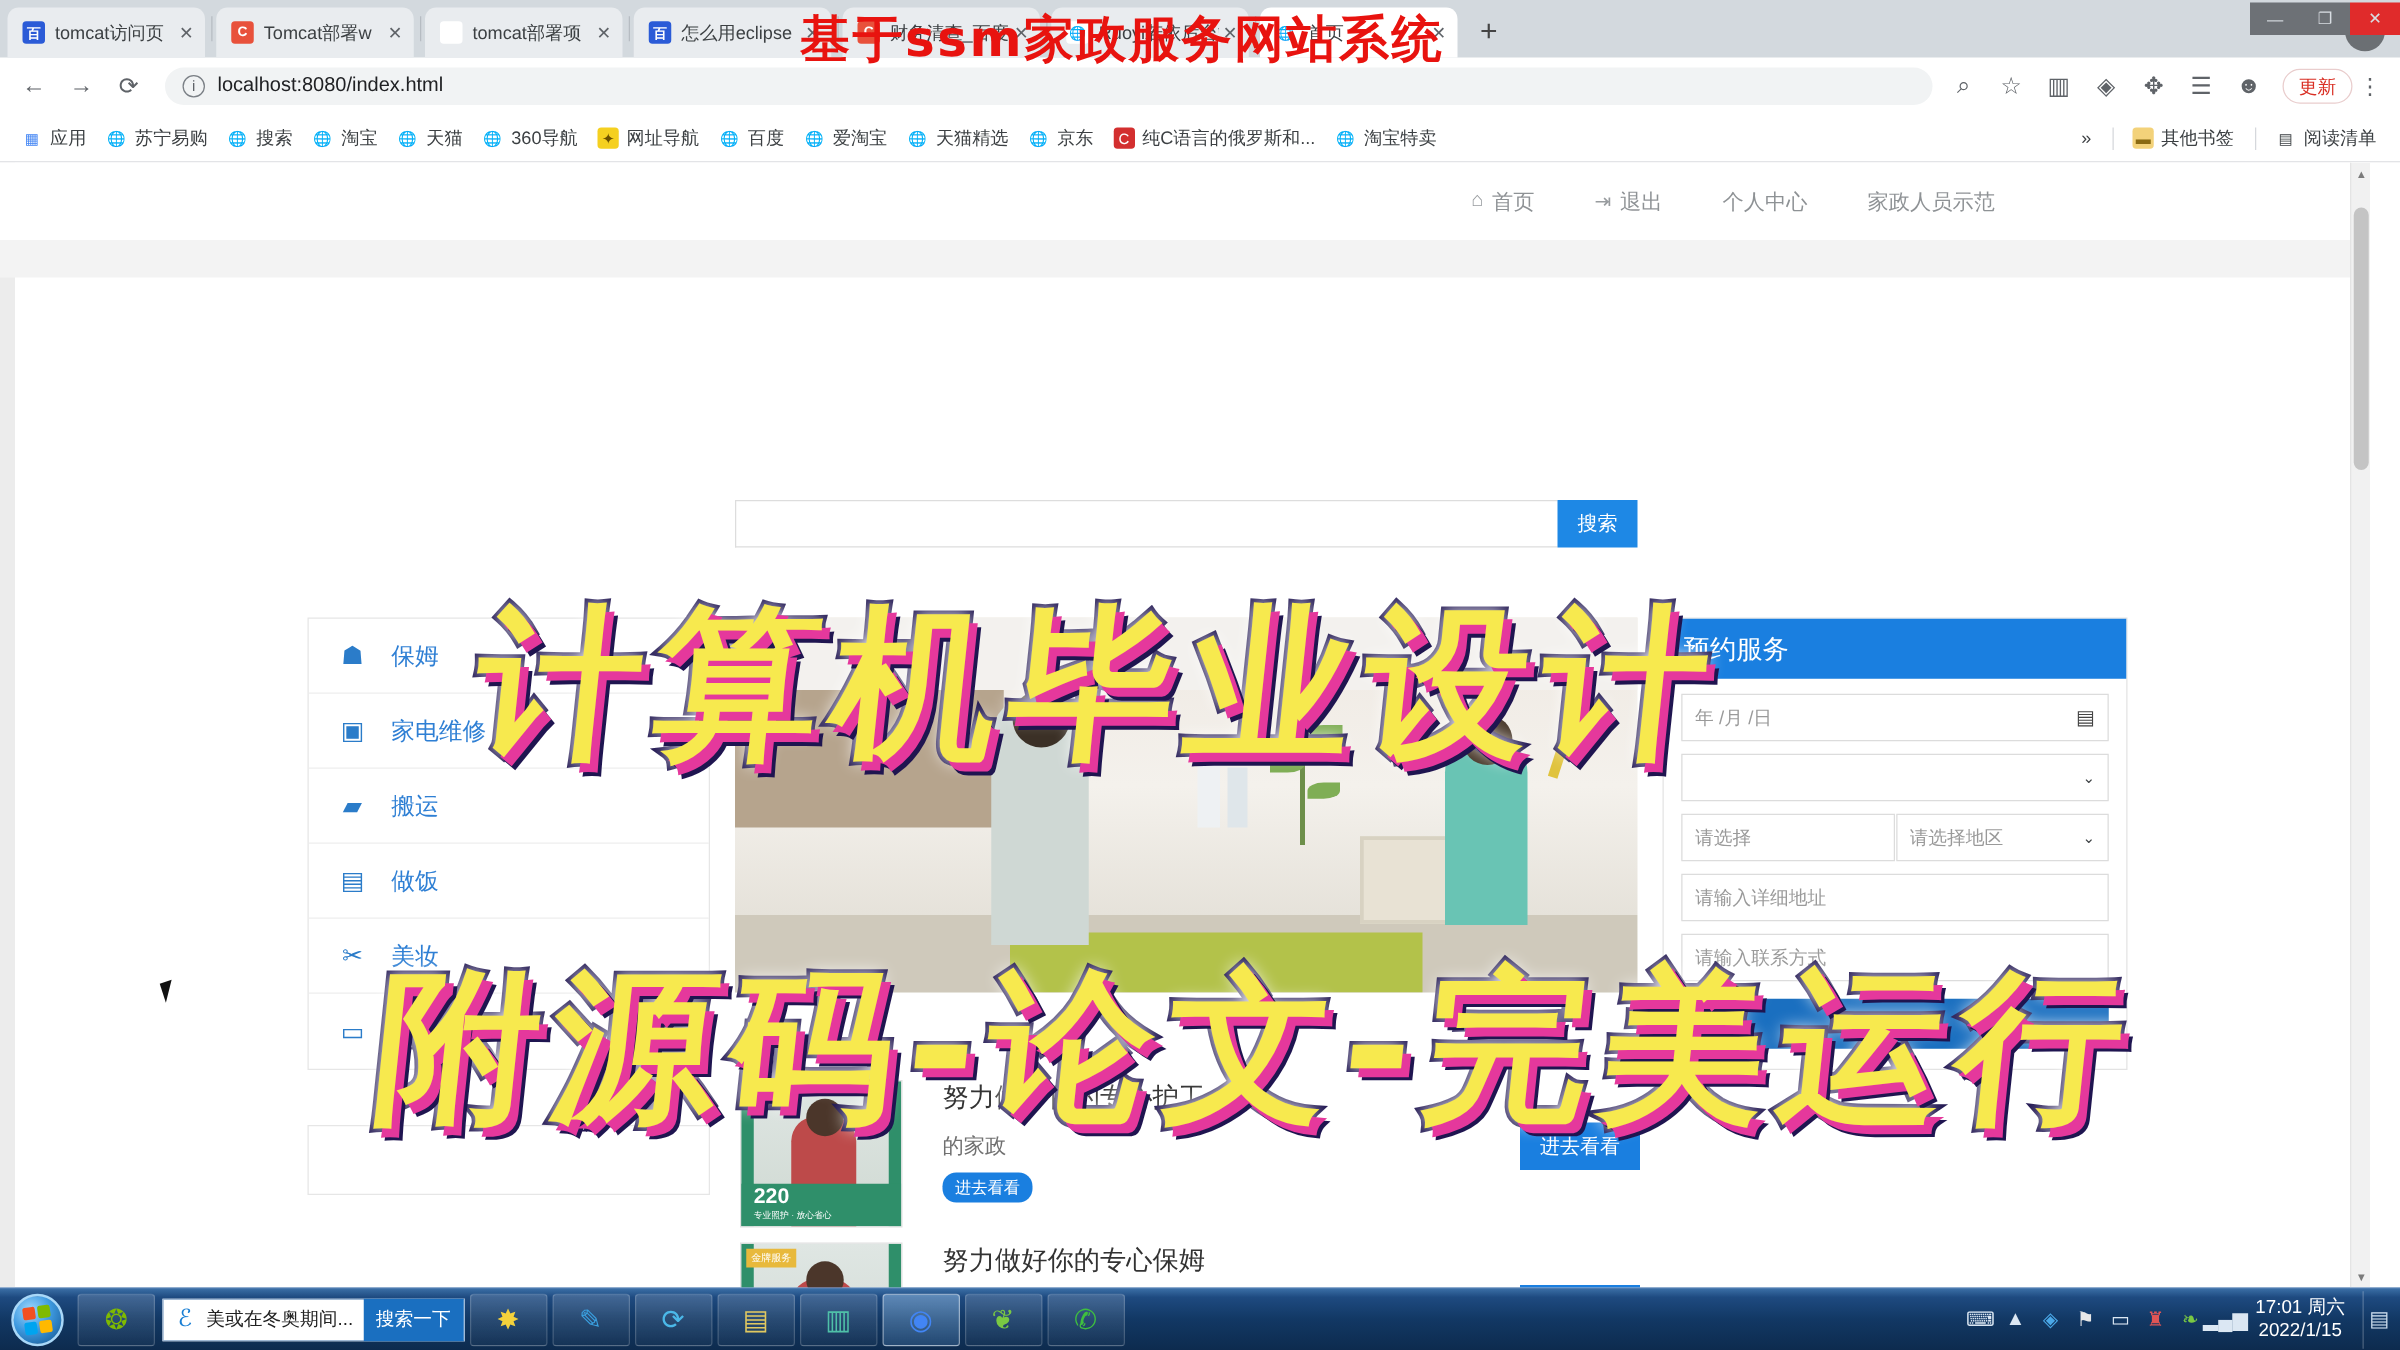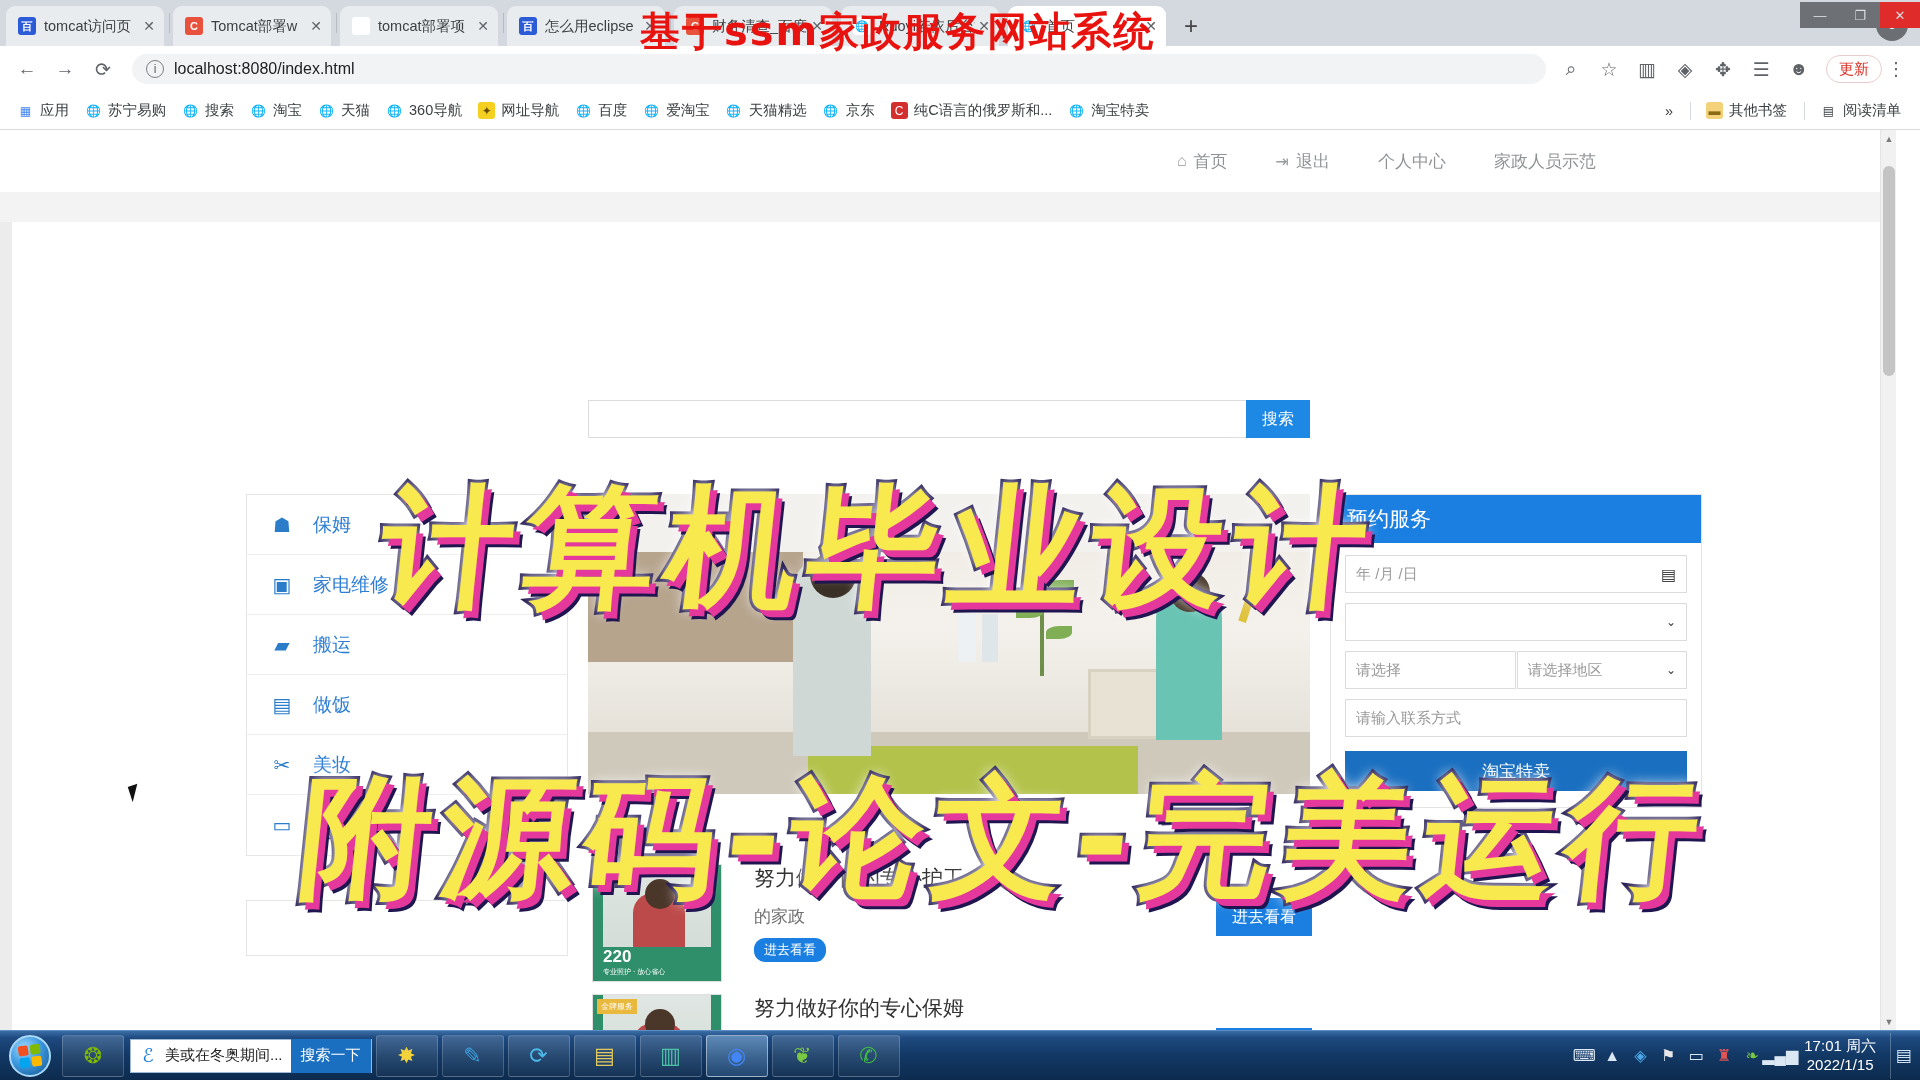--- a/index.html
+++ b/index.html
@@ -732,20 +732,23 @@
               <span class="chev">⌄</span>
             </div>
             <div class="fld-row">
               <div class="fld">
                 <span class="fld-txt">请选择</span>
               </div>
               <div class="fld">
                 <span class="fld-txt">请选择地区</span>
                 <span class="chev">⌄</span>
               </div>
+            </div>
+            <div class="fld">
+              <span class="fld-txt">请输入详细地址</span>
             </div>
             <div class="fld">
               <span class="fld-txt">请输入联系方式</span>
             </div>
             <button class="book-submit">淘宝特卖</button>
           </div>
         </div>
 
         <div class="svc-title">家庭服务</div>
         <div class="svc-list">

